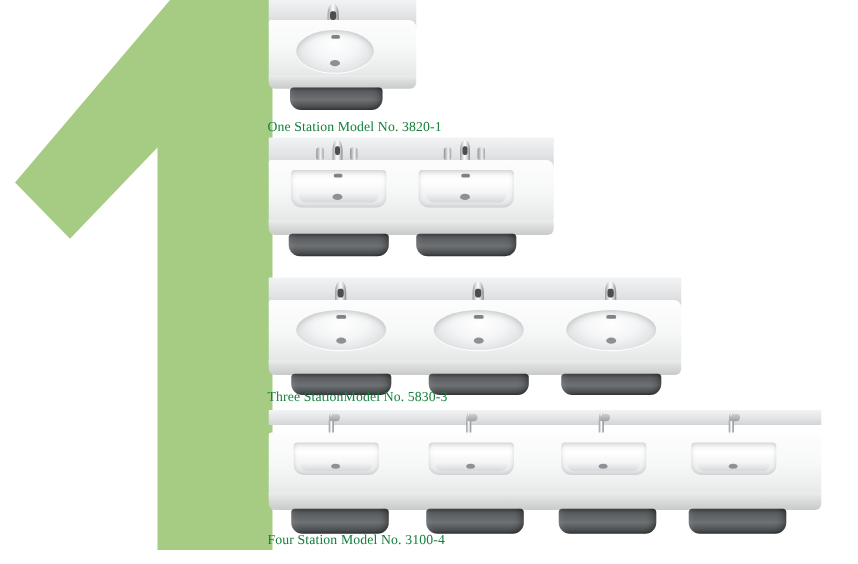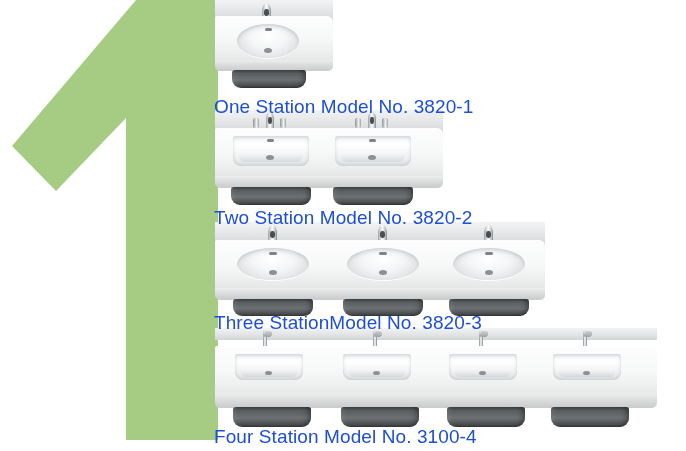--- a/index.html
+++ b/index.html
@@ -18,25 +18,25 @@
     position:absolute;left:0;top:0;width:230px;height:451px;
     z-index:1;
   }
   .numeral svg{display:block;}
 
   
   .row{position:absolute;z-index:3;}
   .caption{
     position:absolute;
     z-index:5;
-    color:#1d4ed8;
+    color:#15803d;
     white-space:nowrap;
-    font-size:19px;
+    font-size:11px;
     letter-spacing:.1px;
-    font-family:Liberation Sans, sans-serif;
+    font-family:Liberation Serif, serif;
   }
 
   
   .unit{position:relative;width:100%;height:100%;}
 
   
   .splash{
     position:absolute;left:0;right:0;top:0;
     background:linear-gradient(#f2f3f4 0%, #e3e4e5 55%, #d2d4d5 100%);
   }
@@ -177,21 +177,20 @@
       <div class="bowl-rect" style="left:120px;top:26px;width:76px;height:30px;"></div>
       <div class="overflow" style="left:154px;top:29px;width:7px;height:3px;"></div>
       <div class="drain" style="left:153px;top:45px;width:8px;height:5px;"></div>
 
       <div class="apron" style="top:66px;height:12px;"></div>
 
       <div class="cabinet" style="left:16px;top:77px;width:80px;height:18px;"></div>
       <div class="cabinet" style="left:118px;top:77px;width:80px;height:18px;"></div>
     </div>
   </div>
-  <div class="caption" style="left:214px;top:207px;">Two Station Model No. 3820-2</div>
 
   <div class="row" style="left:215px;top:222px;width:330px;height:92px;">
     <div class="unit">
       <div class="splash" style="height:24px;"></div>
 
       <div class="fct-sensor" style="left:53px;top:3px;width:9px;height:20px;">
         <div class="body"></div>
           <div class="eye"></div>
       </div>
       <div class="fct-sensor" style="left:163px;top:3px;width:9px;height:20px;">
@@ -217,21 +216,21 @@
       <div class="overflow" style="left:270px;top:30px;width:8px;height:3px;"></div>
       <div class="drain" style="left:270px;top:48px;width:8px;height:5px;"></div>
 
       <div class="apron" style="top:66px;height:12px;"></div>
 
       <div class="cabinet" style="left:18px;top:77px;width:80px;height:17px;"></div>
       <div class="cabinet" style="left:128px;top:77px;width:80px;height:17px;"></div>
       <div class="cabinet" style="left:234px;top:77px;width:80px;height:17px;"></div>
     </div>
   </div>
-  <div class="caption" style="left:214px;top:312px;">Three StationModel No. 3820-3</div>
+  <div class="caption" style="left:214px;top:312px;">Three StationModel No. 5830-3</div>
 
   <div class="row" style="left:215px;top:328px;width:442px;height:100px;">
     <div class="unit">
       <div class="splash" style="height:12px;"></div>
 
       <div class="fct-goose" style="left:42px;top:2px;width:16px;height:24px;">
         <div class="neck"></div>
           <div class="spout"></div>
       </div>
       <div class="handle" style="left:22px;top:20px;width:58px;"></div>

